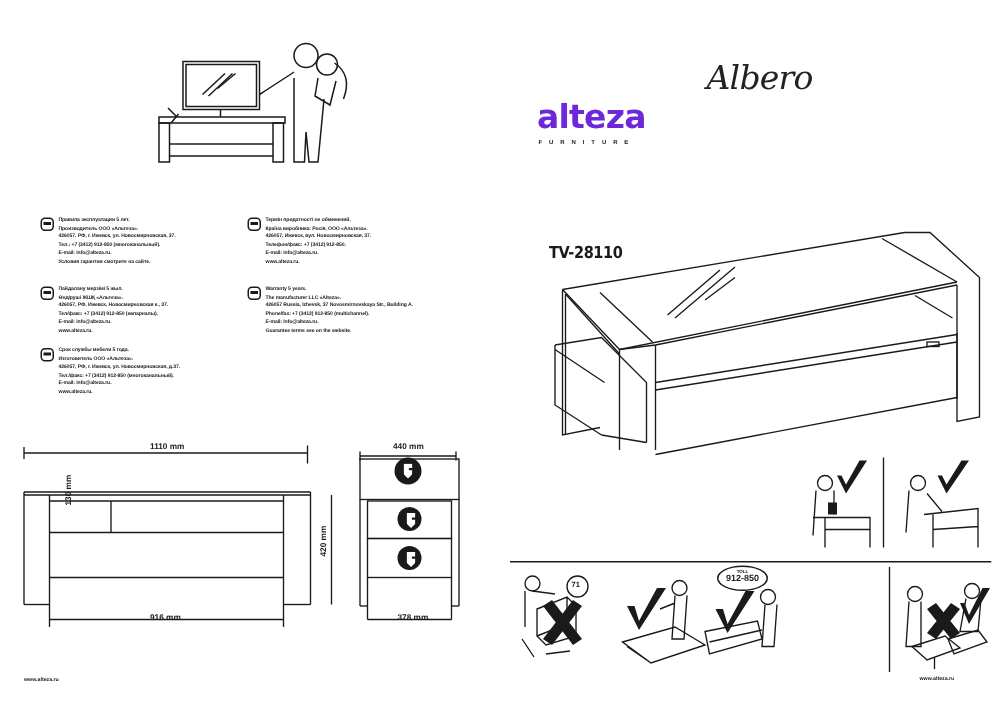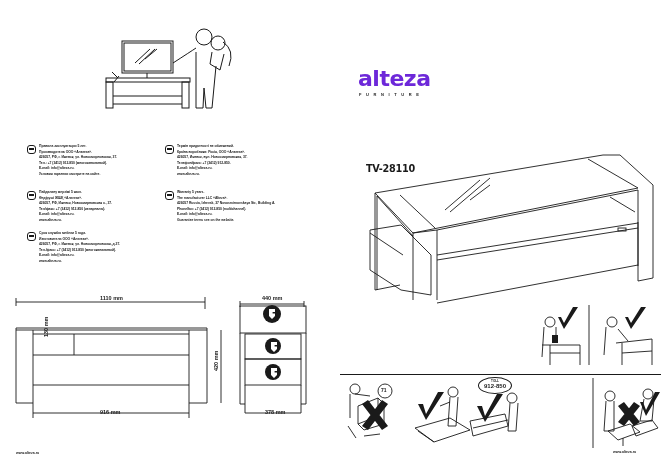--- a/index.html
+++ b/index.html
@@ -46,20 +46,21 @@
     <path d="M96 22 L96 78 L103 78 L104 58 L106 78 L112 78 L116 36"></path>
     <path d="M112 22 L110 34 L120 40 L124 24"></path>
     <path d="M123 12 Q135 20 129 36"></path>
     <path d="M12 42 L18 48 M14 52 L19 46"></path>
   </g>
 </svg>
 
 <div class="brand">
   <div class="brand-main">alteza</div>
   <div class="brand-sub">FURNITURE</div>
+  <div class="brand-script">Albero</div>
 </div>
 
 <div class="info-block" style="left:27px;top:144px;">
   <span class="info-icon"></span>
   <div class="txt-small">
     <div>Правила эксплуатации 5 лет.</div>
     <div>Производитель ООО «Альтеза».</div>
     <div>426057, РФ, г. Ижевск, ул. Новосмирновская, 37.</div>
     <div>Тел.: +7 (3412) 912-850 (многоканальный).</div>
     <div>E-mail: info@alteza.ru.</div>

